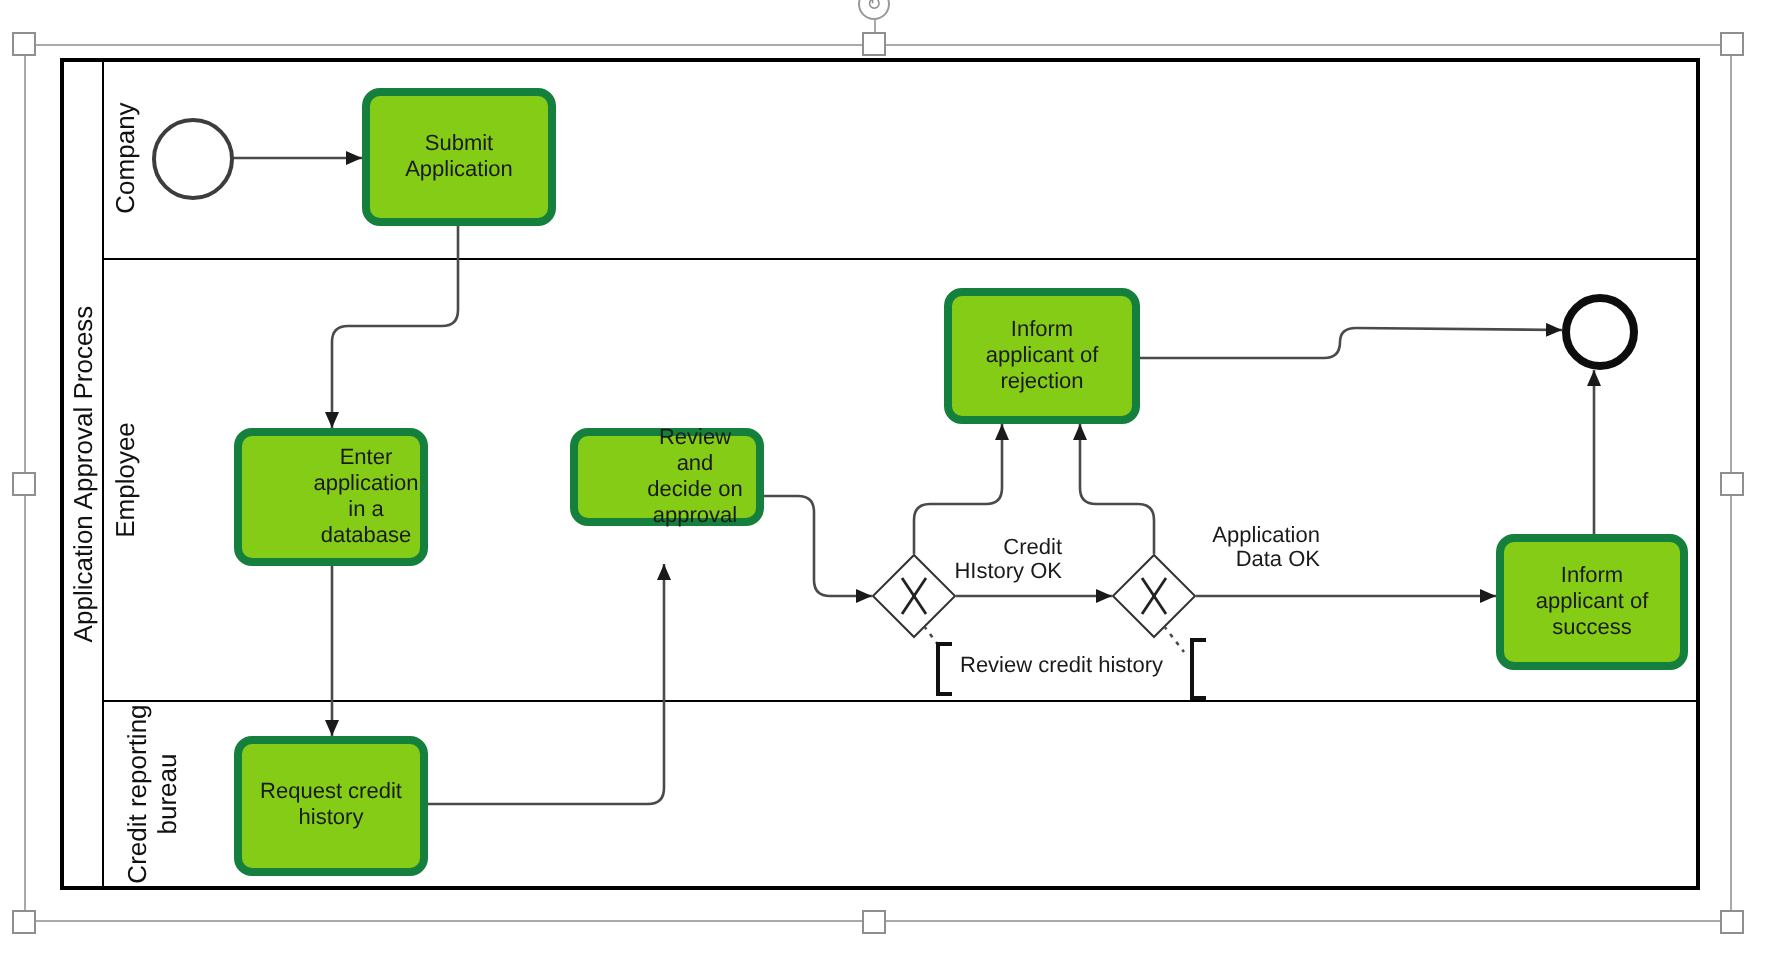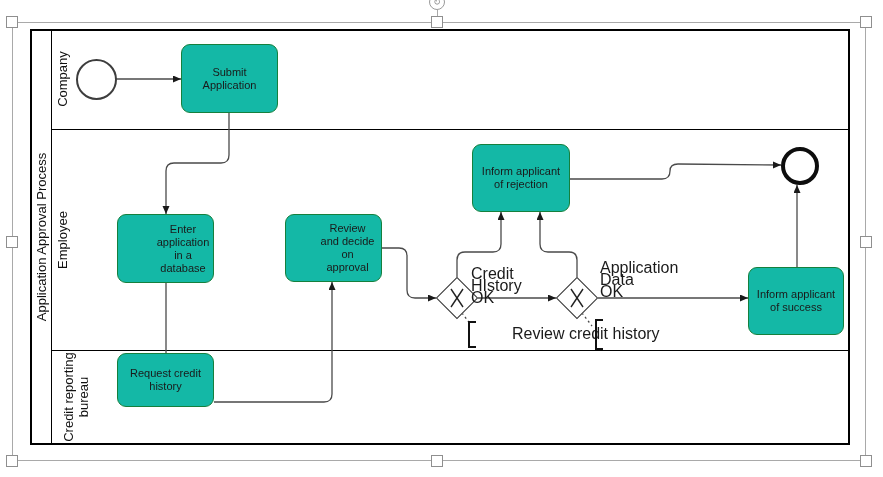--- a/index.html
+++ b/index.html
@@ -19,34 +19,34 @@
   
   .pool{position:absolute;left:30px;top:29px;width:820px;height:416px;
     border:2px solid #000;box-sizing:border-box;background:#fff;}
   .pool-title-divider{position:absolute;left:51px;top:29px;width:1px;height:416px;background:#000;}
   .lane-divider{position:absolute;left:51px;height:1px;width:799px;background:#000;}
   .vlabel{position:absolute;display:flex;align-items:center;justify-content:center;
     transform:rotate(-90deg);text-align:center;font-size:13px;color:#111;line-height:15px;z-index:5;}
   
   .flows{position:absolute;left:0;top:0;z-index:10;pointer-events:none;}
   
-  .task{position:absolute;border:1px solid #15803d;border-radius:9px;background:#14b8a6;
+  .task{position:absolute;border:4px solid #15803d;border-radius:9px;background:#84cc16;
     display:flex;align-items:center;justify-content:center;text-align:center;
     font-size:11px;line-height:13px;padding:4px 6px;box-sizing:border-box;z-index:20;}
   .event{position:absolute;border-radius:50%;background:#fff;box-sizing:border-box;z-index:20;}
   .start{border:2px solid #3d3d3d;}
   .end{border:4px solid #0d0d0d;}
   .gateway{position:absolute;width:30px;height:30px;background:#fff;border:1px solid #333;
     box-sizing:border-box;transform:rotate(45deg);z-index:20;}
   .gw-x{position:absolute;z-index:21;pointer-events:none;}
-  .flow-label{position:absolute;font-size:16px;line-height:12px;text-align:left;z-index:22;
+  .flow-label{position:absolute;font-size:11px;line-height:12px;text-align:right;z-index:22;
     color:#1a1a1a;}
   .ann-bracket{position:absolute;width:8px;border-left:2px solid #111;border-top:2px solid #111;
     border-bottom:2px solid #111;box-sizing:border-box;z-index:22;background:transparent;}
-  .ann-text{position:absolute;font-size:16px;line-height:13px;z-index:22;color:#1a1a1a;margin-left:32px;}
+  .ann-text{position:absolute;font-size:11px;line-height:13px;z-index:22;color:#1a1a1a;}
   .nowrap{white-space:nowrap;}
 </style>
 </head>
 <body>
 
 <div id="canvas">
 
   <div class="sel-rect"></div>
   <div class="rot-stem"></div>
   <div class="rot-circle">↻</div>
@@ -90,22 +90,22 @@
       <path d="M462,313 L471,325" stroke-dasharray="2,3"></path>
       <path d="M582,313 L592,326" stroke-dasharray="2,3"></path>
     </g>
   </svg>
 
   <div class="event start" style="left:76px;top:59px;width:41px;height:41px;"></div>
   <div class="event end" style="left:781px;top:147px;width:38px;height:38px;"></div>
 
   <div class="task" style="left:181px;top:44px;width:97px;height:69px;">Submit Application</div>
   <div class="task" style="left:117px;top:214px;width:97px;height:69px;padding-left:41px;">Enter application in a database</div>
-  <div class="task" style="left:117px;top:353px;width:97px;height:54px;">Request credit history</div>
-  <div class="task" style="left:285px;top:214px;width:97px;height:68px;padding-left:34px;">Review and decide on approval</div>
+  <div class="task" style="left:117px;top:368px;width:97px;height:70px;">Request credit history</div>
+  <div class="task" style="left:285px;top:214px;width:97px;height:49px;padding-left:34px;">Review and decide on approval</div>
   <div class="task" style="left:472px;top:144px;width:98px;height:68px;">Inform applicant of rejection</div>
   <div class="task" style="left:748px;top:267px;width:96px;height:68px;">Inform applicant of success</div>
 
   <div class="gateway" style="left:442px;top:283px;"></div>
   <svg class="gw-x" style="left:449px;top:287px;" width="16" height="22">
     <g stroke="#222" stroke-width="1.4">
         <line x1="2" y1="2" x2="14" y2="20"></line>
         <line x1="14" y1="2" x2="2" y2="20"></line>
       </g>
   </svg>

